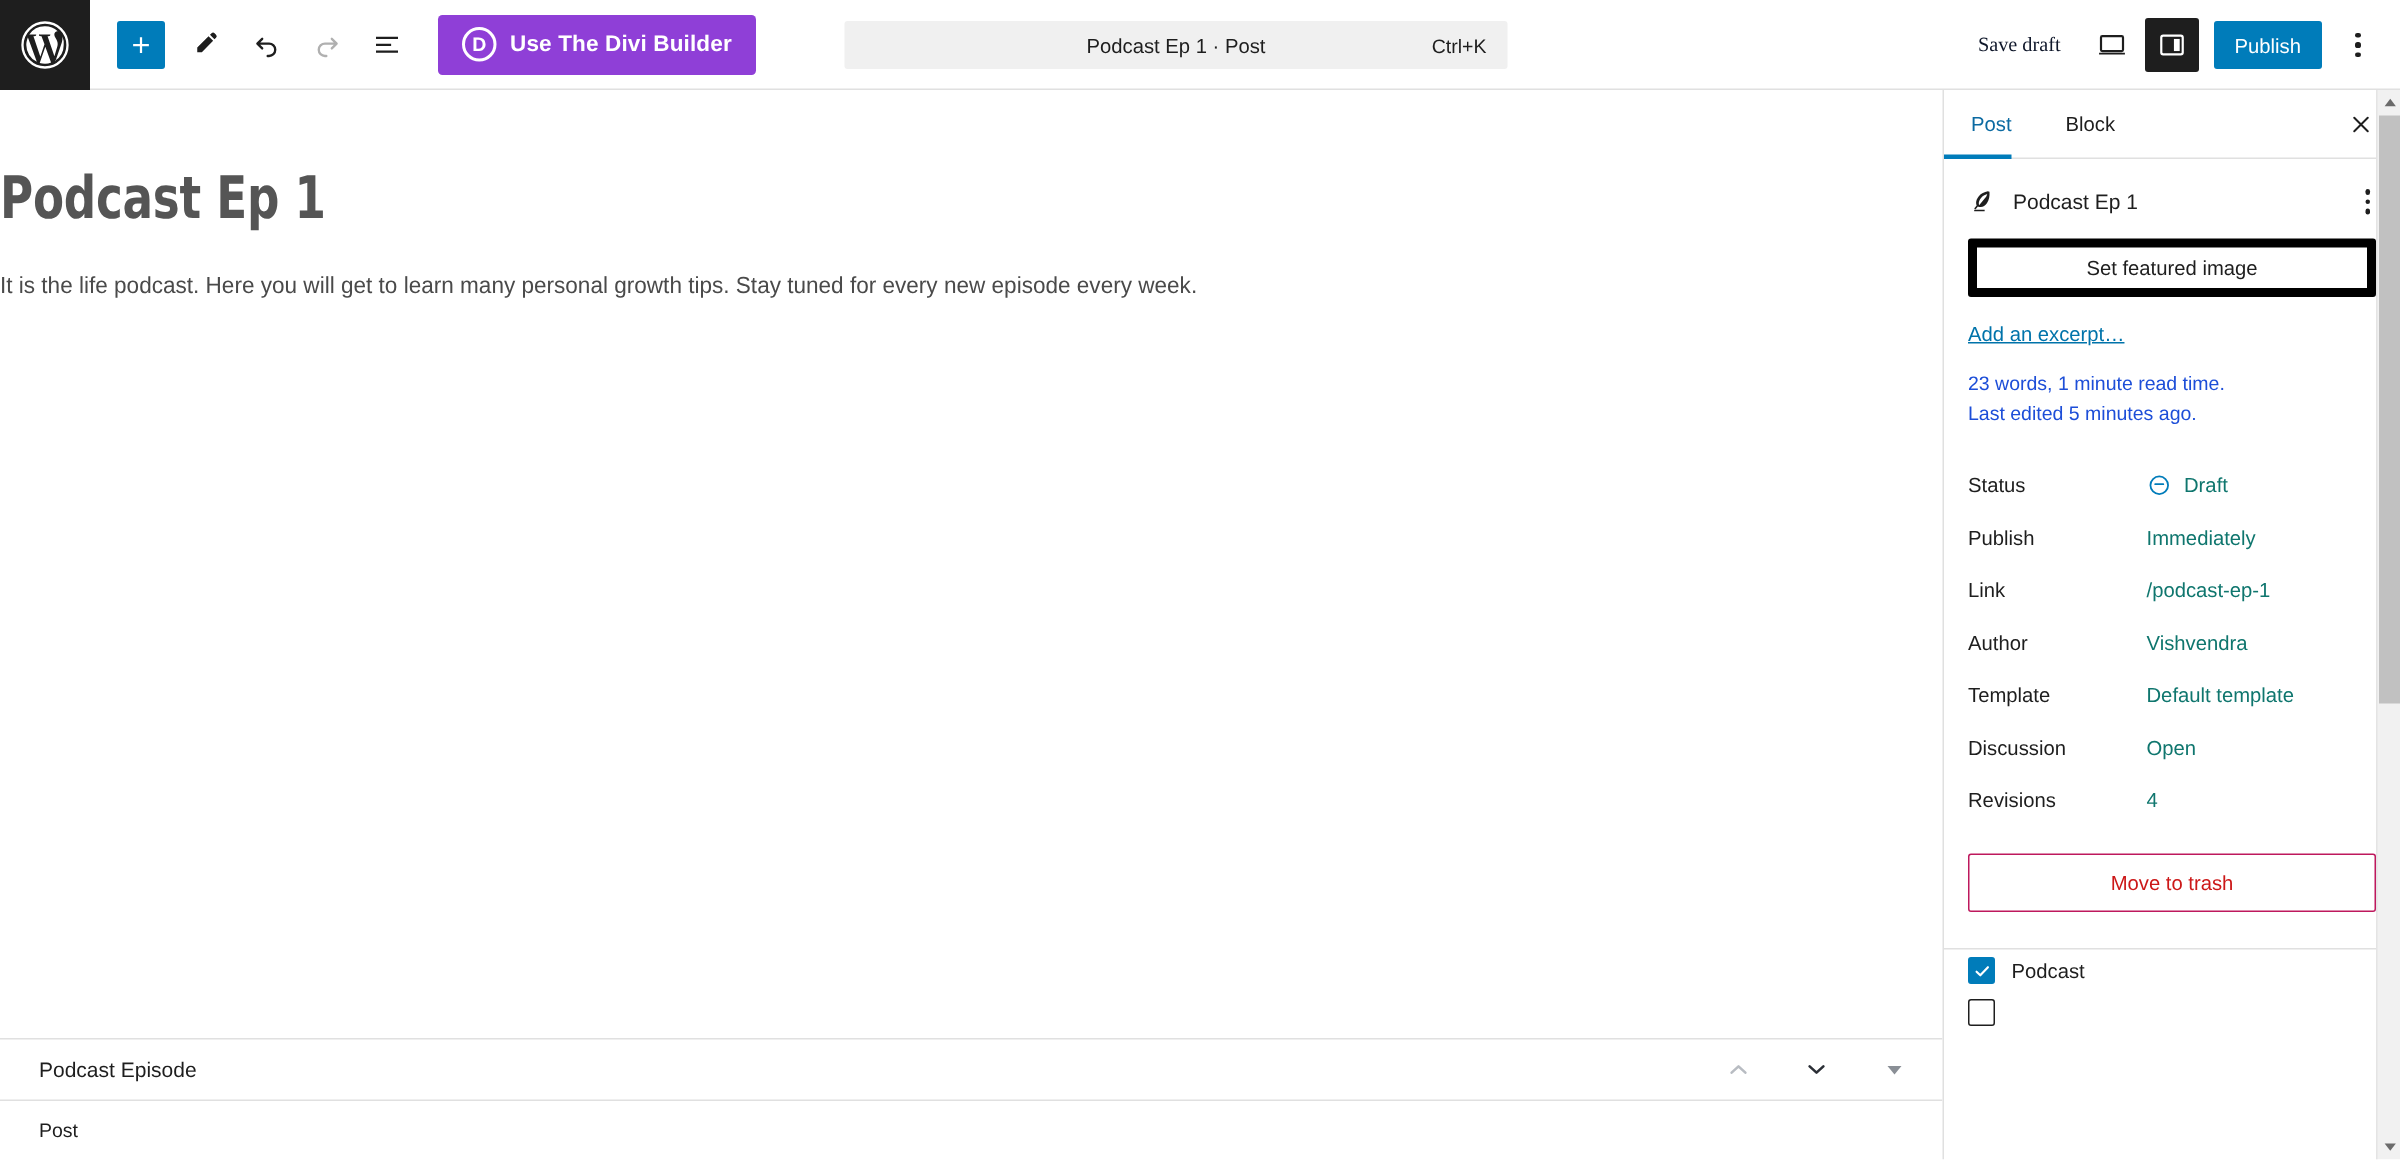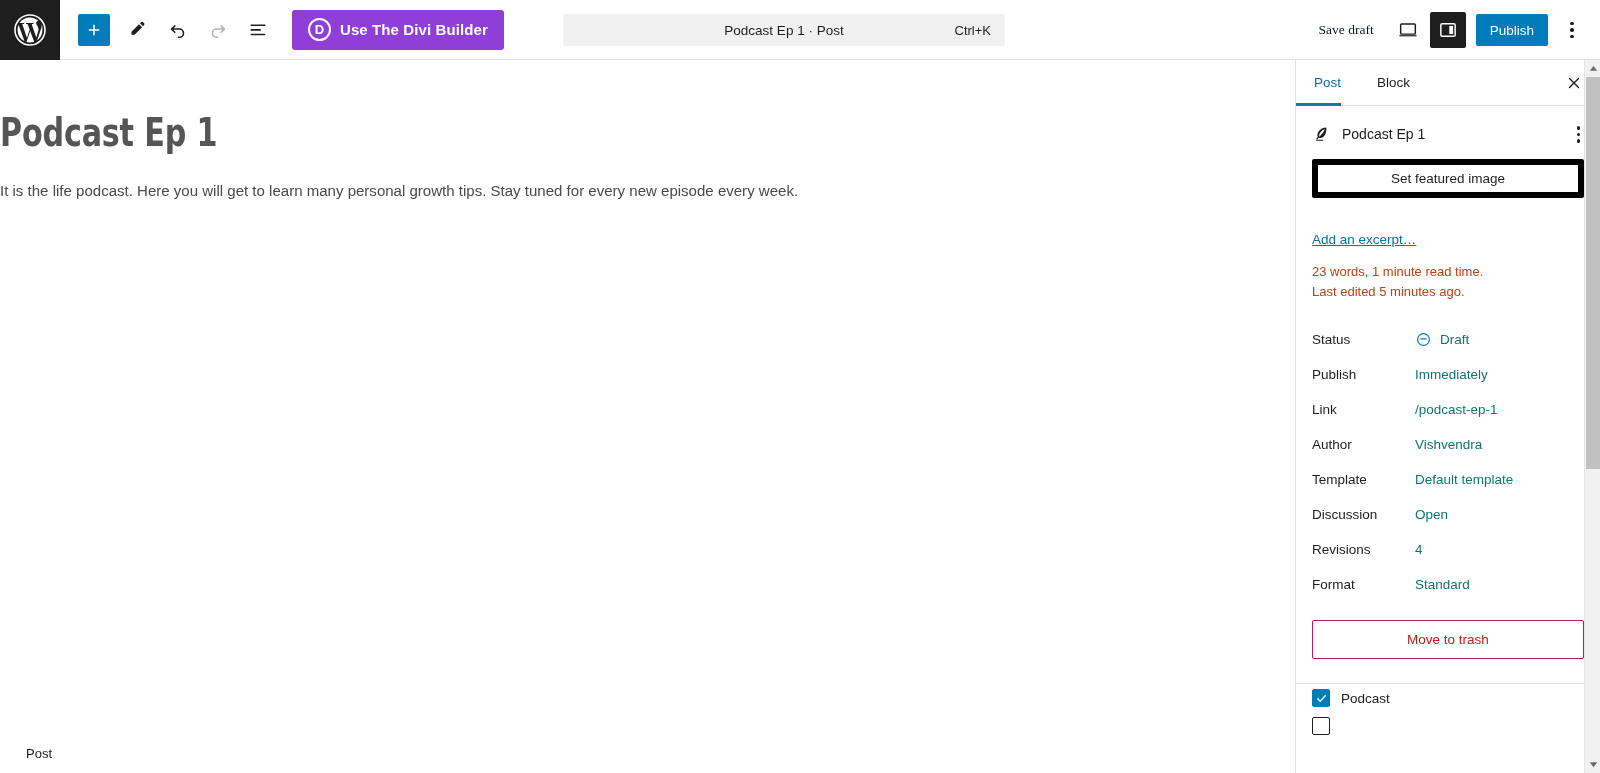--- a/index.html
+++ b/index.html
@@ -132,27 +132,27 @@
   }
   .sb-doc-title { font-size: 14px; color: #1e1e1e; flex: 1; }
   .sb-doc-kebab { cursor: pointer; padding: 6px; display: flex; }
   .sb-section { padding: 0 16px; }
   .featured-btn {
     width: 100%; height: 39px; border: 6px solid #000000; background: #fff;
     border-radius: 2px; font-size: 13.5px; color: #1e1e1e; cursor: pointer;
     font-family: inherit;
   }
   .excerpt-link {
-    display: inline-block; margin-top: 34px; color: #0073aa;
+    display: inline-block; margin-top: 17px; color: #0073aa;
     font-size: 13.5px; text-decoration: underline; cursor: pointer;
   }
-  .meta-note { margin-top: 14px; font-size: 13px; color: #c2410c; line-height: 1.6; }
+  .meta-note { margin-top: 14px; font-size: 13px; color: #1d4ed8; line-height: 1.6; }
   .rows { margin-top: 19px; }
   .mrow {
-    display: flex; align-items: center; height: 35px; font-size: 13.5px;
+    display: flex; align-items: center; height: 35px; font-size: 13.5px; gap: 16px;
   }
   .mrow-label { width: 103px; color: #1e1e1e; flex: 0 0 103px; }
   .mrow-value { color: #0f766e; cursor: pointer; display: flex; align-items: center; gap: 8px; }
   .trash-btn {
     margin-top: 18px; width: 100%; height: 39px; border: 1px solid #be185d;
     background: #fff; color: #cc1818; border-radius: 2px; font-size: 13.5px;
     cursor: pointer; font-family: inherit;
   }
   .panel-divider { margin-top: 24px; border-top: 1px solid #e0e0e0; }
   .cat-head {
@@ -258,20 +258,40 @@
       </button>
     </div>
   </div>
 
   <div class="canvas">
     <h1 class="post-title">Podcast Ep 1</h1>
     <p class="post-para">It is the life podcast. Here you will get to learn many personal growth tips. Stay tuned for every new episode every week.</p>
 
   </div>
 
+  <div class="blockbar">
+    <span class="blockbar-label">Podcast Episode</span>
+    <div class="blockbar-ctrls">
+      <button class="icon-btn">
+        <svg width="20" height="20" viewBox="0 0 24 24">
+          <path fill="none" stroke="#b8bcc2" stroke-width="2.1" stroke-linecap="round" stroke-linejoin="round" d="m6.5 14.5 5.5-5 5.5 5"></path>
+        </svg>
+      </button>
+      <button class="icon-btn">
+        <svg width="20" height="20" viewBox="0 0 24 24">
+          <path fill="none" stroke="#2b2f36" stroke-width="2.1" stroke-linecap="round" stroke-linejoin="round" d="m6.5 9.5 5.5 5 5.5-5"></path>
+        </svg>
+      </button>
+      <button class="icon-btn">
+        <svg width="16" height="16" viewBox="0 0 24 24">
+          <path fill="#8a8f96" d="M5 8.5h14L12 17z"></path>
+        </svg>
+      </button>
+    </div>
+  </div>
 
   <div class="breadcrumbbar">
     <span class="breadcrumb-item">Post</span>
   </div>
 
   <div class="sidebar">
 
     <div class="sb-tabs">
       <button class="sb-tab active">Post</button>
       <button class="sb-tab">Block</button>
@@ -343,24 +363,20 @@
           <div class="mrow">
             <span class="mrow-label">Discussion</span>
             <span class="mrow-value">Open</span>
           </div>
 
           <div class="mrow">
             <span class="mrow-label">Revisions</span>
             <span class="mrow-value">4</span>
           </div>
 
-          <div class="mrow">
-            <span class="mrow-label">Format</span>
-            <span class="mrow-value">Standard</span>
-          </div>
 
         </div>
 
         <button class="trash-btn">Move to trash</button>
       </div>
 
       <div class="panel-divider"></div>
 
 
       <div class="cat-item">

